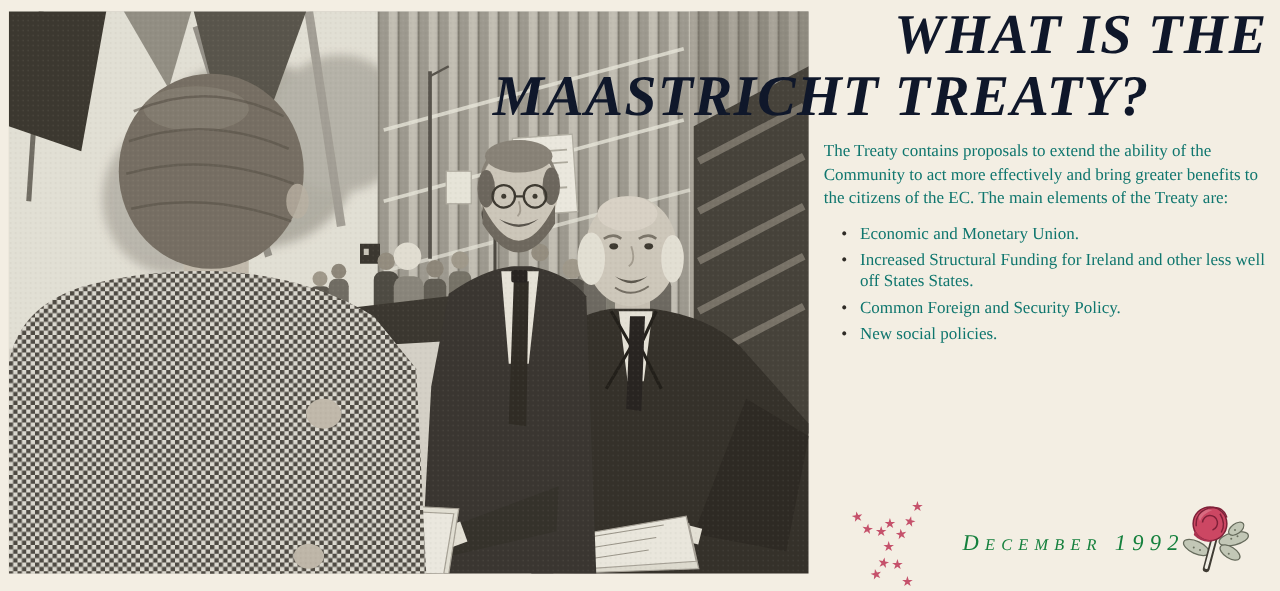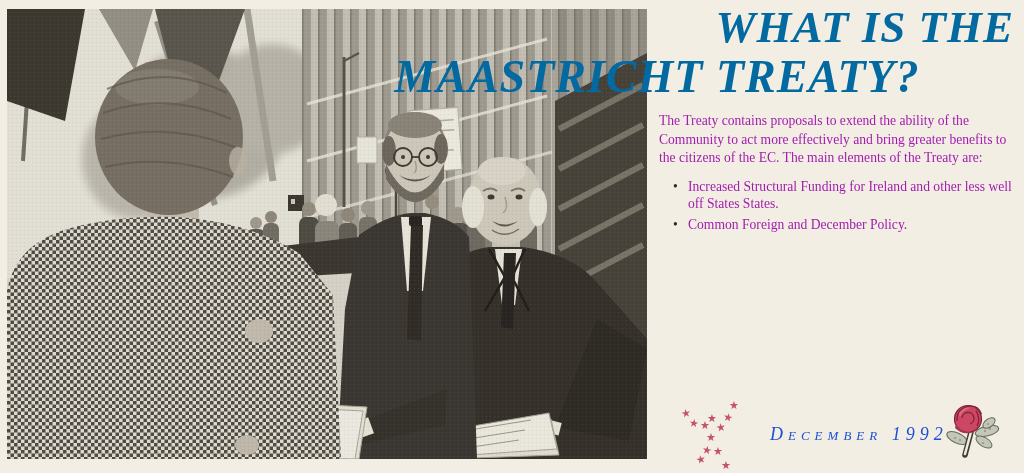--- a/index.html
+++ b/index.html
@@ -11,30 +11,30 @@
   
   .photo{
     position:absolute; left:7px; top:9px; width:640px; height:450px;
     margin:0; background:#d9d5cb; overflow:hidden;
   }
   .photo svg{display:block;}
   
   .title{
     position:absolute; top:2px; right:10px; left:300px;
     text-align:right; z-index:5;
-    color:#0369a1;
+    color:#0f172a;
     font-style:italic; font-weight:bold;
     letter-spacing:1px;
   }
   .title .l1{font-size:45px; line-height:50px;}
   .title .l2{font-size:46px; line-height:50px;text-align:center;}
   
   .article{
     position:absolute; left:659px; top:112px; width:362px;
-    color:#a21caf; font-size:13.6px; line-height:18.6px;
+    color:#0f766e; font-size:13.6px; line-height:18.6px;
     z-index:4;
   }
   .article p{margin:0 0 11px 0;}
   .article ul{list-style:none; margin:0; padding:0 0 0 14px;}
   .article li{
     position:relative; padding-left:15px; margin-bottom:4.5px;
     line-height:16.8px;
   }
   .article li::before{
     content:"•"; position:absolute; left:0; top:0; color:#2e2b26;
@@ -43,21 +43,21 @@
   .stars{
     position:absolute; left:666px; top:398px; width:86px; height:76px; z-index:4;
   }
   .stars span{
     position:absolute; font-size:11px; line-height:11px; color:#c5516b;
     font-family:"DejaVu Sans", sans-serif;
   }
   .date{
     position:absolute; left:770px; top:424px; z-index:4;
     font-style:italic; font-variant:small-caps;
-    font-size:18px; letter-spacing:5px; color:#1d4ed8;
+    font-size:18px; letter-spacing:5px; color:#15803d;
   }
   .rose{
     position:absolute; left:943px; top:402px; width:60px; height:58px; z-index:4;
   }
 </style>
 </head>
 <body>
 
 <div class="page">
 
@@ -265,22 +265,24 @@
   </figure>
 
   <header class="title">
     <div class="l1">WHAT IS THE</div>
     <div class="l2">MAASTRICHT TREATY?</div>
   </header>
 
   <section class="article">
     <p>The Treaty contains proposals to extend the ability of the Community to act more effectively and bring greater benefits to the citizens of the EC. The main elements of the Treaty are:</p>
     <ul>
+      <li><span>Economic and Monetary Union.</span></li>
       <li><span>Increased Structural Funding for Ireland and other less well off States States.</span></li>
-      <li><span>Common Foreign and December Policy.</span></li>
+      <li><span>Common Foreign and Security Policy.</span></li>
+      <li><span>New social policies.</span></li>
     </ul>
   </section>
 
   <div class="stars">
     <span style="left:63px;top:2px;">★</span>
     <span style="left:15px;top:10px;transform:rotate(-10deg);">★</span>
     <span style="left:41px;top:15px;">★</span>
     <span style="left:57px;top:14px;transform:rotate(12deg);">★</span>
     <span style="left:23px;top:20px;transform:rotate(8deg);">★</span>
     <span style="left:34px;top:22px;">★</span>

